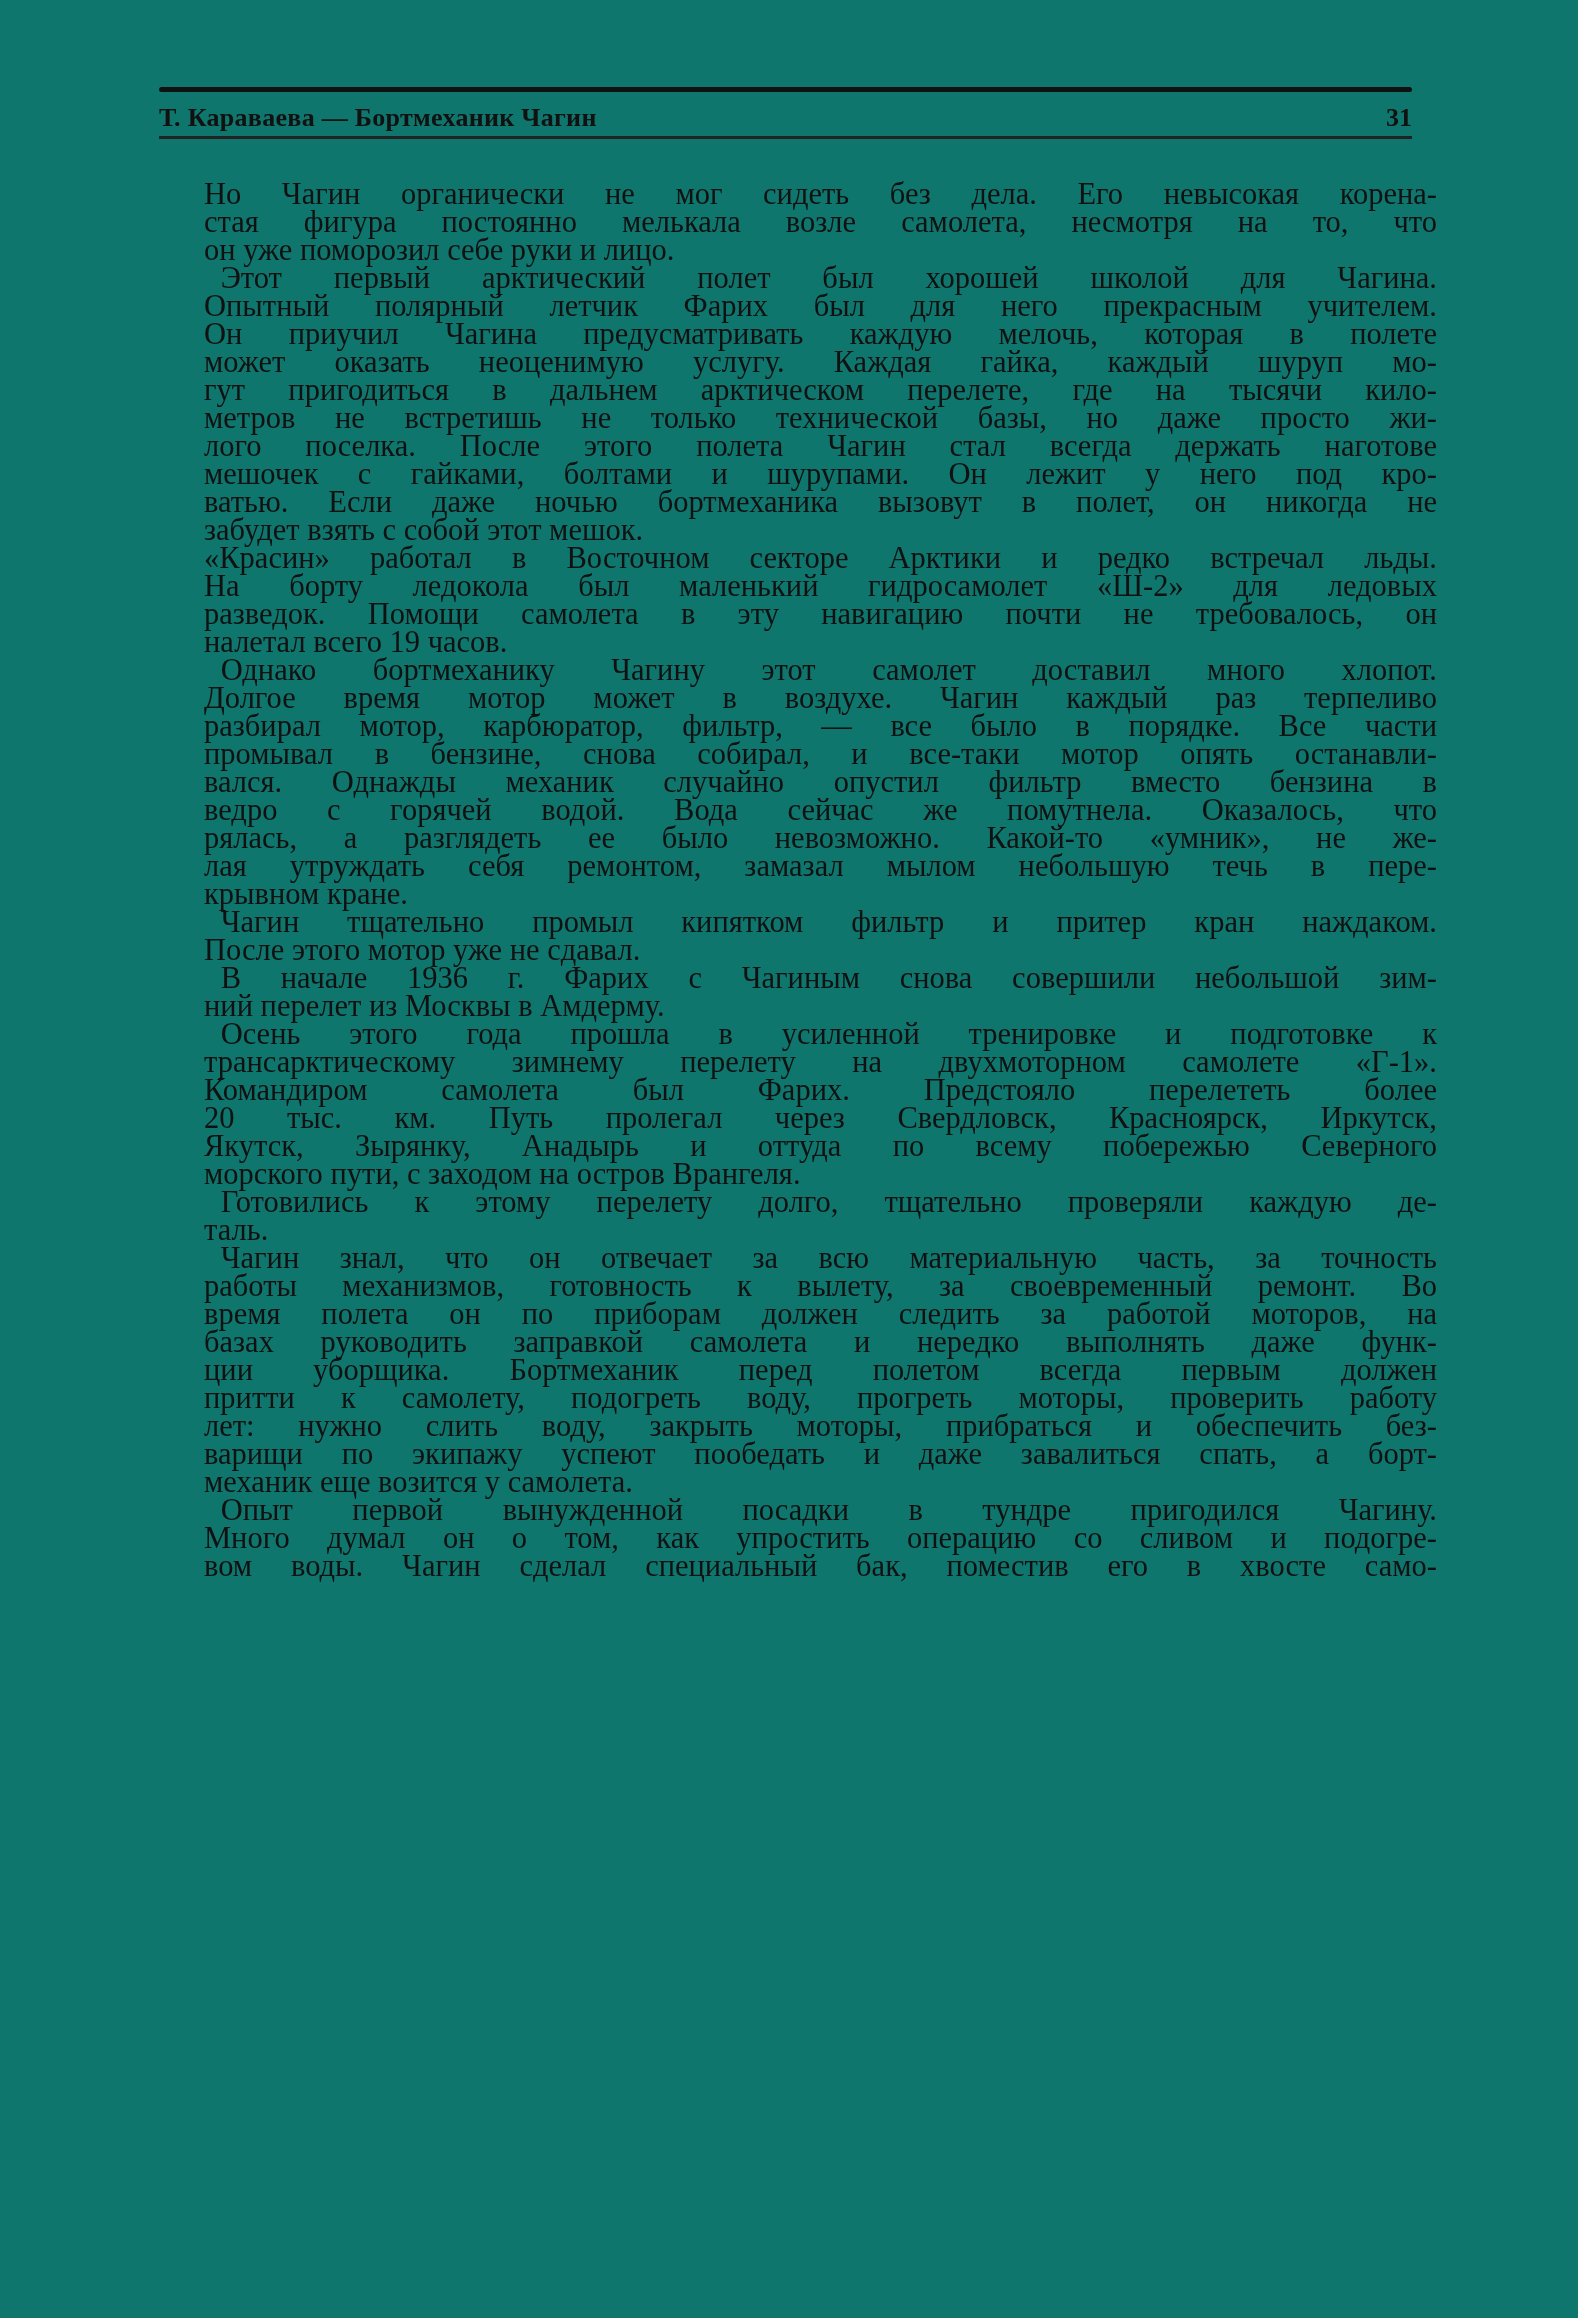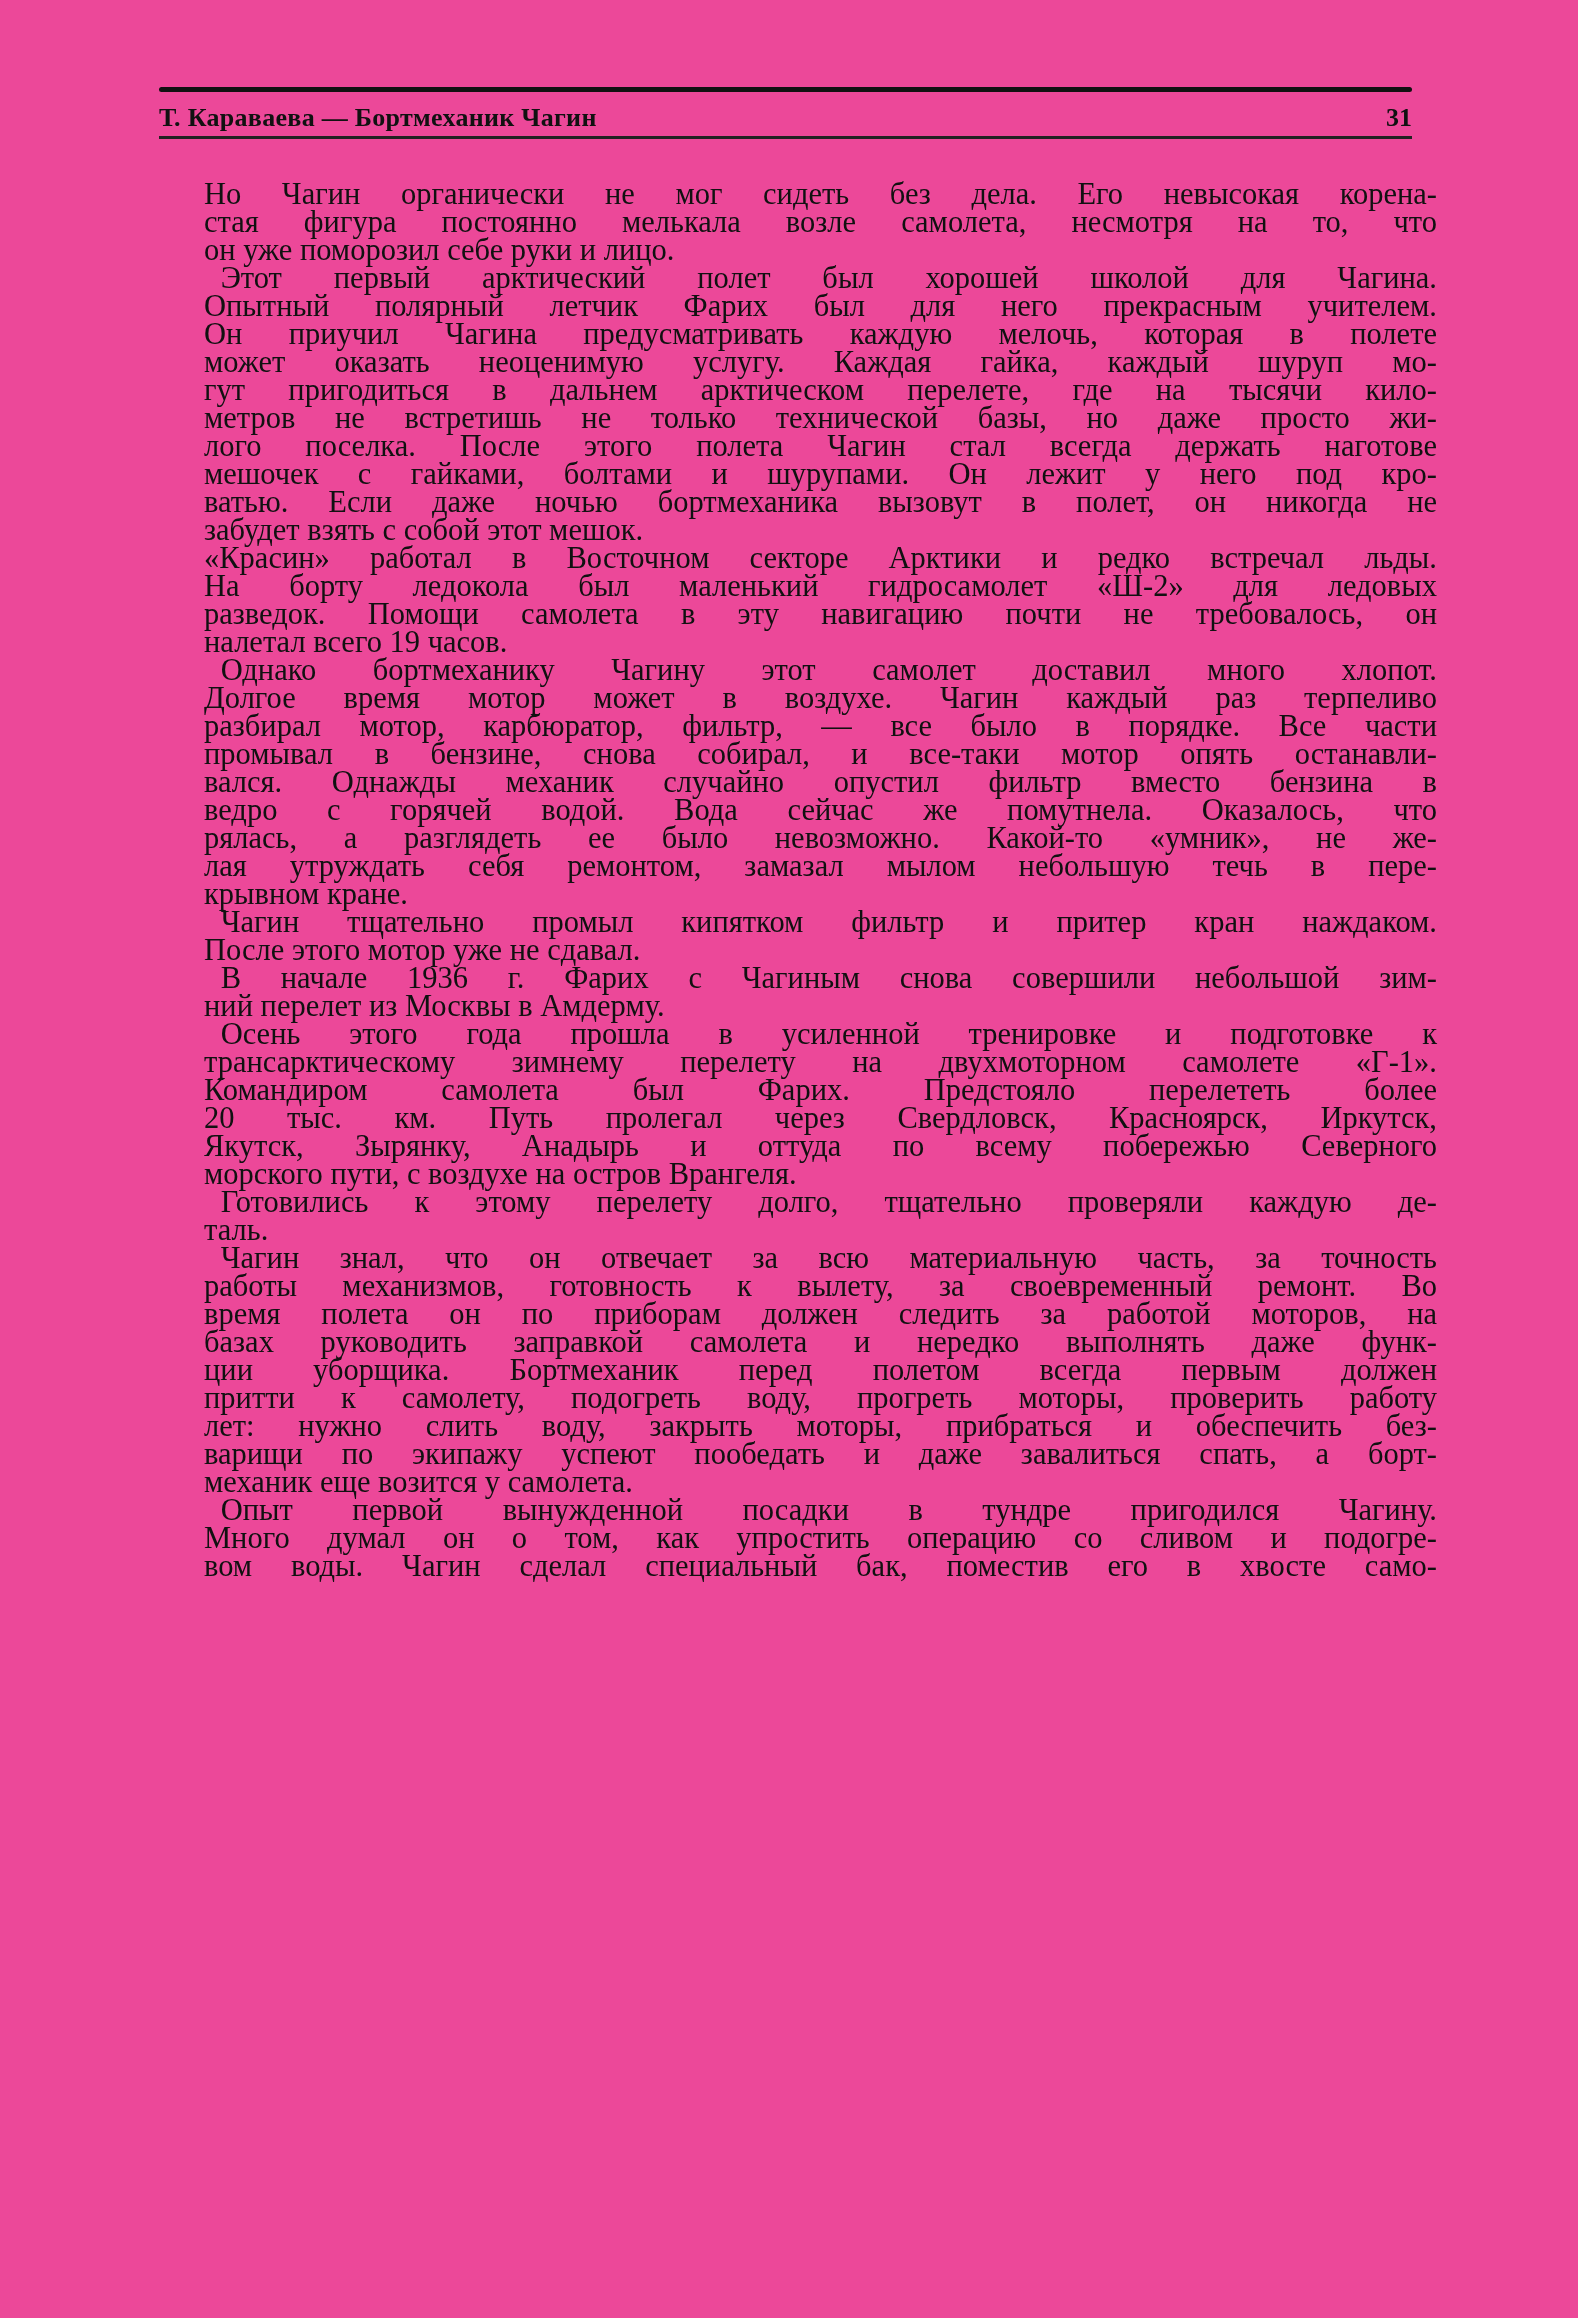--- a/index.html
+++ b/index.html
@@ -1,17 +1,17 @@
 <!DOCTYPE html>
 <html style="font-size:13.4px"><head>
 <meta charset="utf-8">
 <style>
   html, body { margin: 0; padding: 0; background: #ffffff; }
   body { width: 1579px; height: 2319px; position: relative; overflow: hidden; }
-  .page { position: absolute; left: 0; top: 0; width: 1579px; height: 2319px; background: #ec4899; color: #111; }
+  .page { position: absolute; left: 0; top: 0; width: 1579px; height: 2319px; background: #0f766e; color: #111; }
   .rule-top { position: absolute; left: 159px; top: 87px; width: 1253px; height: 5px; background: #111; border-radius: 2.5px; }
   .rule-bottom { position: absolute; left: 159px; top: 136px; width: 1253px; height: 2.5px; background: #222; }
   .running-head { position: absolute; left: 159px; top: 99px; width: 1253px; height: 37px;
     font-family: "Liberation Serif", "DejaVu Serif", serif; font-weight: bold; font-size: 26px; line-height: 37px; }
   .running-head .title { position: absolute; left: 0; top: 0; letter-spacing: 0.3px; }
   .running-head .folio { position: absolute; right: 0; top: 0; }
   .body-text { position: absolute; left: 178px; top: 180px; width: 1233px;
     font-family: "Liberation Serif", "DejaVu Serif", serif; font-size: 30.5px; line-height: 28px; color: #111; margin-left: 26px; }
   .line { display: block; height: 28px; white-space: nowrap; text-align: justify; text-align-last: justify; }
   .line.last { text-align-last: left; }
@@ -57,21 +57,21 @@
       <span class="line last">крывном кране.</span>
       <span class="line indent">Чагин тщательно промыл кипятком фильтр и притер кран наждаком.</span>
       <span class="line last">После этого мотор уже не сдавал.</span>
       <span class="line indent">В начале 1936 г. Фарих с Чагиным снова совершили небольшой зим-</span>
       <span class="line last">ний перелет из Москвы в Амдерму.</span>
       <span class="line indent">Осень этого года прошла в усиленной тренировке и подготовке к</span>
       <span class="line">трансарктическому зимнему перелету на двухмоторном самолете «Г-1».</span>
       <span class="line">Командиром самолета был Фарих. Предстояло перелететь более</span>
       <span class="line">20 тыс. км. Путь пролегал через Свердловск, Красноярск, Иркутск,</span>
       <span class="line">Якутск, Зырянку, Анадырь и оттуда по всему побережью Северного</span>
-      <span class="line last">морского пути, с воздухе на остров Врангеля.</span>
+      <span class="line last">морского пути, с заходом на остров Врангеля.</span>
       <span class="line indent">Готовились к этому перелету долго, тщательно проверяли каждую де-</span>
       <span class="line last">таль.</span>
       <span class="line indent">Чагин знал, что он отвечает за всю материальную часть, за точность</span>
       <span class="line">работы механизмов, готовность к вылету, за своевременный ремонт. Во</span>
       <span class="line">время полета он по приборам должен следить за работой моторов, на</span>
       <span class="line">базах руководить заправкой самолета и нередко выполнять даже функ-</span>
       <span class="line">ции уборщика. Бортмеханик перед полетом всегда первым должен</span>
       <span class="line">притти к самолету, подогреть воду, прогреть моторы, проверить работу</span>
       <span class="line">лет: нужно слить воду, закрыть моторы, прибраться и обеспечить без-</span>
       <span class="line">варищи по экипажу успеют пообедать и даже завалиться спать, а борт-</span>

